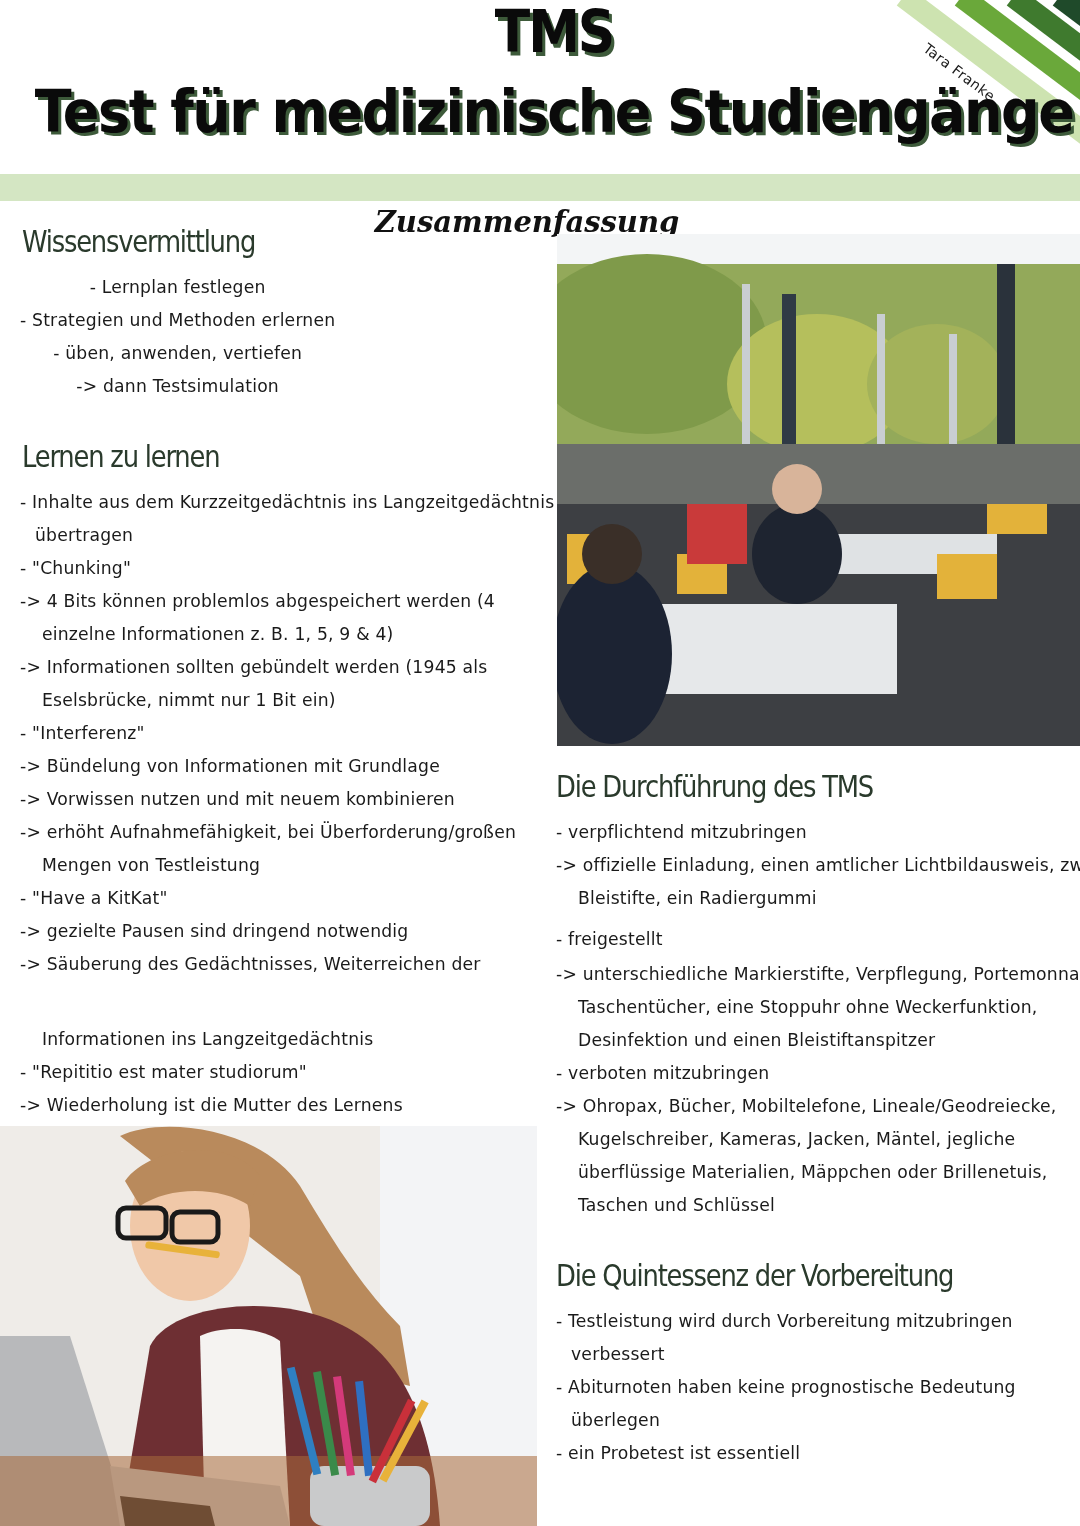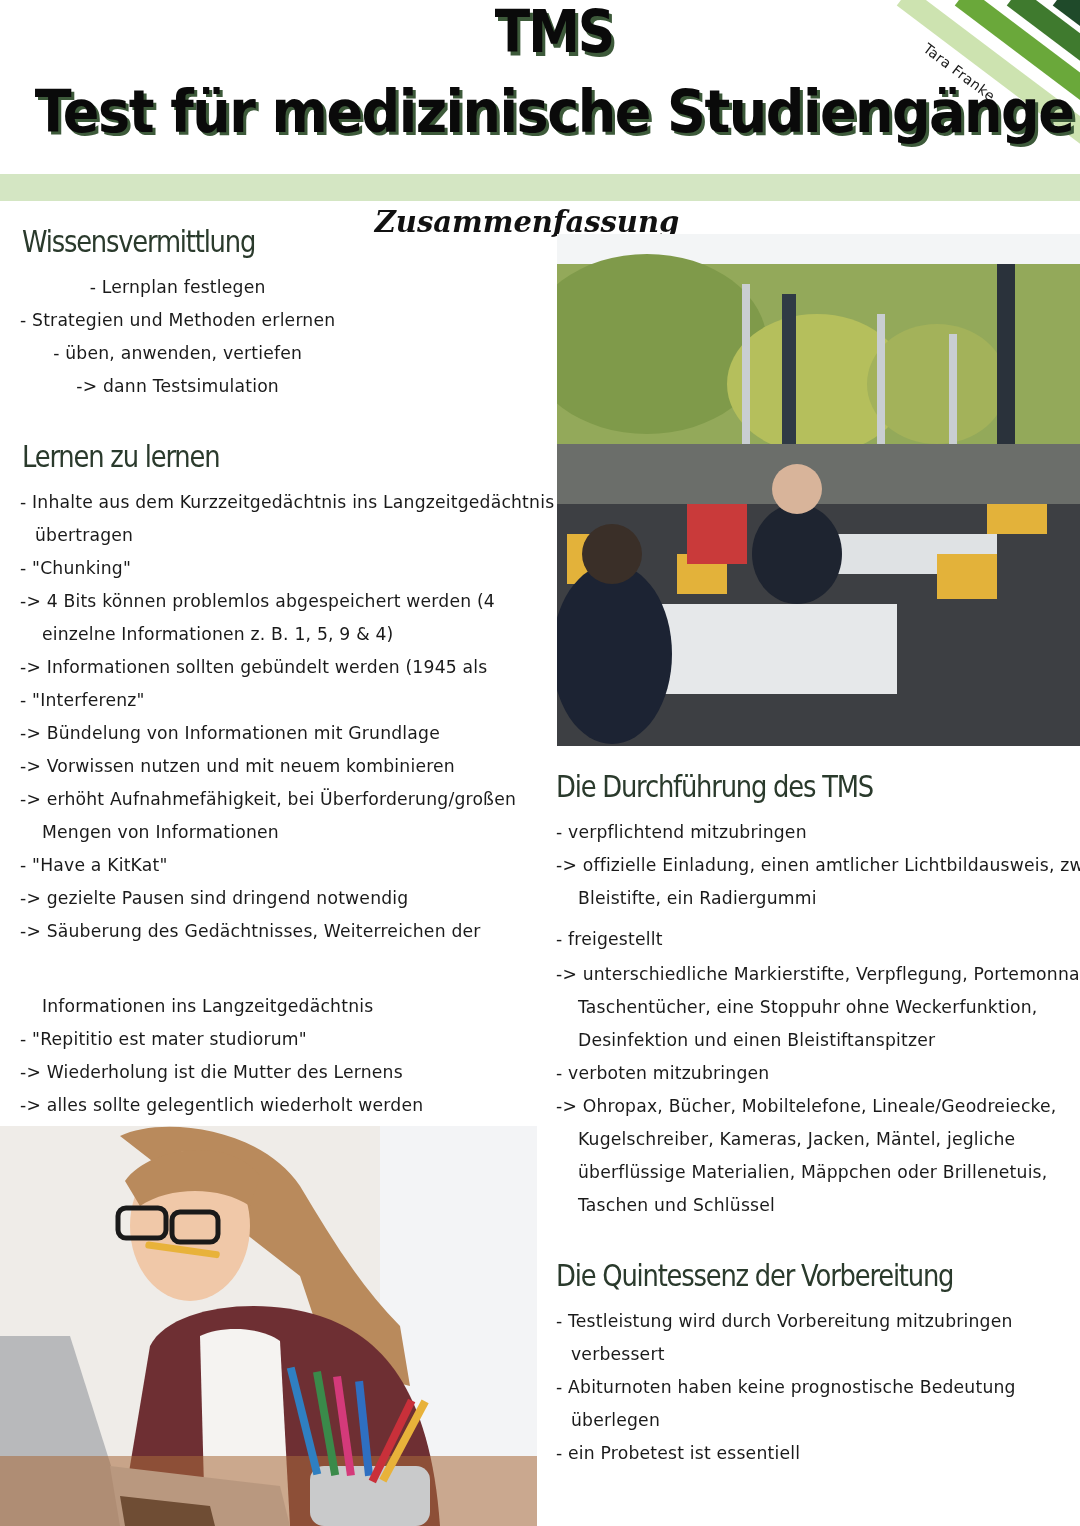--- a/index.html
+++ b/index.html
@@ -71,25 +71,26 @@
 </div>
 
 <div class="h2" style="left:22px; top:439px;">Lernen zu lernen</div>
 <div class="list" style="left:20px; top:486px;">
   <div class="row">- Inhalte aus dem Kurzzeitgedächtnis ins Langzeitgedächtnis</div>
   <div class="row cont" style="padding-left:15px;">übertragen</div>
   <div class="row">- "Chunking"</div>
   <div class="row">-&gt; 4 Bits können problemlos abgespeichert werden (4</div>
   <div class="row cont-arrow" style="padding-left:22px;">einzelne Informationen z. B. 1, 5, 9 &amp; 4)</div>
   <div class="row">-&gt; Informationen sollten gebündelt werden (1945 als</div>
+  <div class="row cont-arrow" style="padding-left:22px;">Eselsbrücke, nimmt nur 1 Bit ein)</div>
   <div class="row">- "Interferenz"</div>
   <div class="row">-&gt; Bündelung von Informationen mit Grundlage</div>
   <div class="row">-&gt; Vorwissen nutzen und mit neuem kombinieren</div>
   <div class="row">-&gt; erhöht Aufnahmefähigkeit, bei Überforderung/großen</div>
-  <div class="row cont-arrow" style="padding-left:22px;">Mengen von Informationen</div>
+  <div class="row cont-arrow" style="padding-left:22px;">Mengen von Testleistung</div>
   <div class="row">- "Have a KitKat"</div>
   <div class="row">-&gt; gezielte Pausen sind dringend notwendig</div>
   <div class="row">-&gt; Säuberung des Gedächtnisses, Weiterreichen der</div>
   <div class="row cont-arrow" style="padding-left:22px;margin-top:42px;">Informationen ins Langzeitgedächtnis</div>
   <div class="row">- "Repititio est mater studiorum"</div>
   <div class="row">-&gt; Wiederholung ist die Mutter des Lernens</div>
   <div class="row">-&gt; alles sollte gelegentlich wiederholt werden</div>
 </div>
 
 <div class="photo photo-cafeteria">

